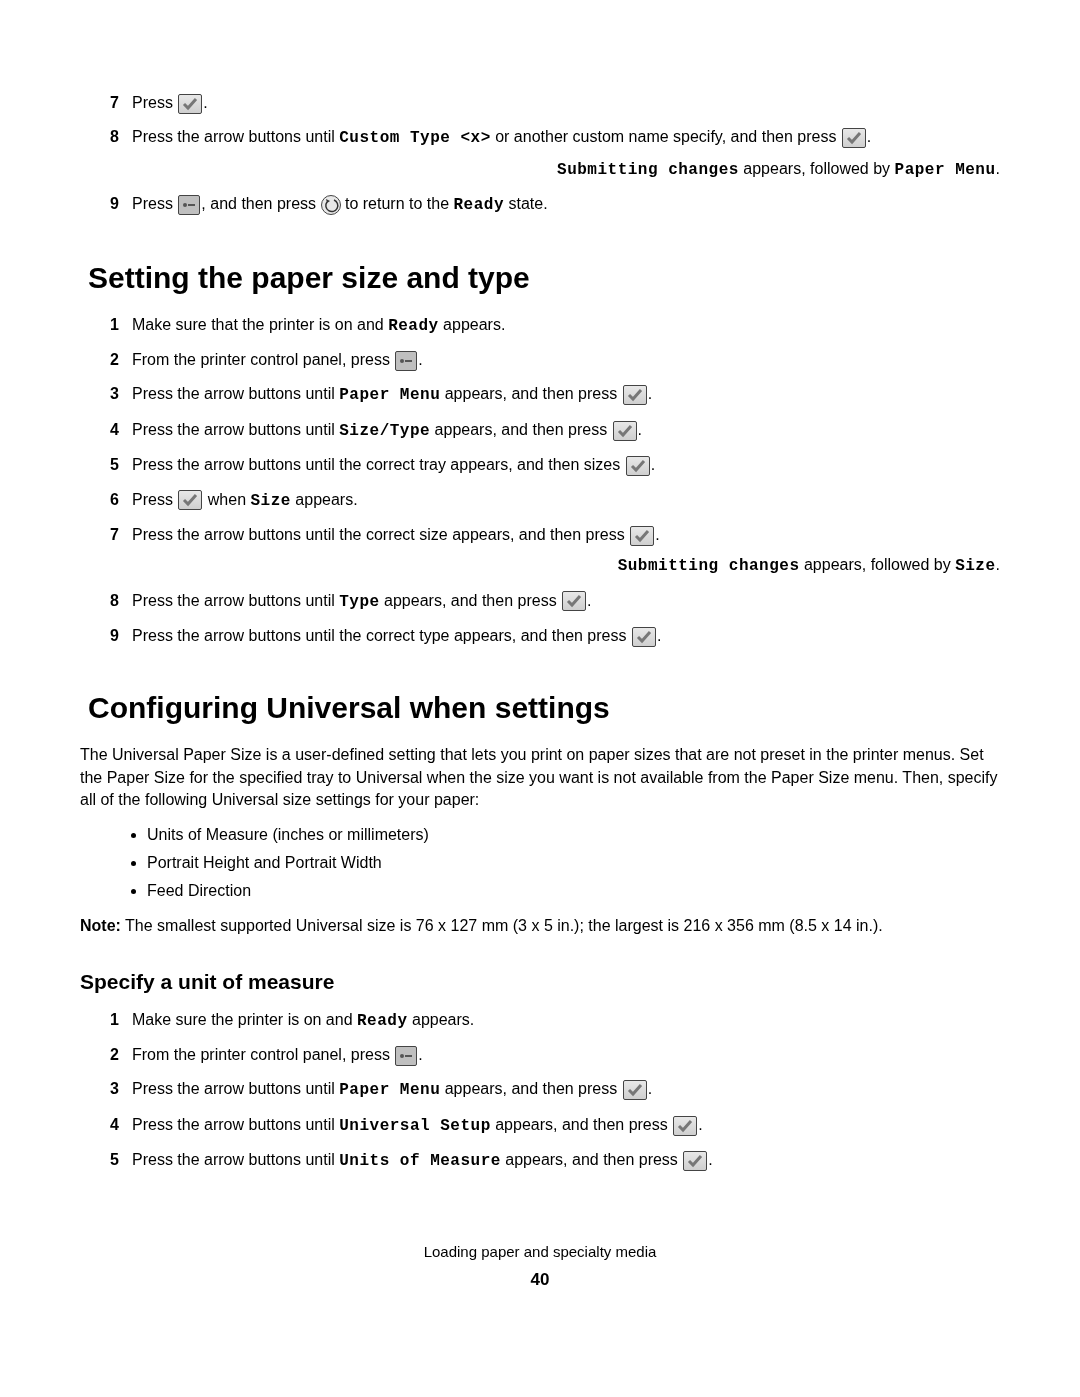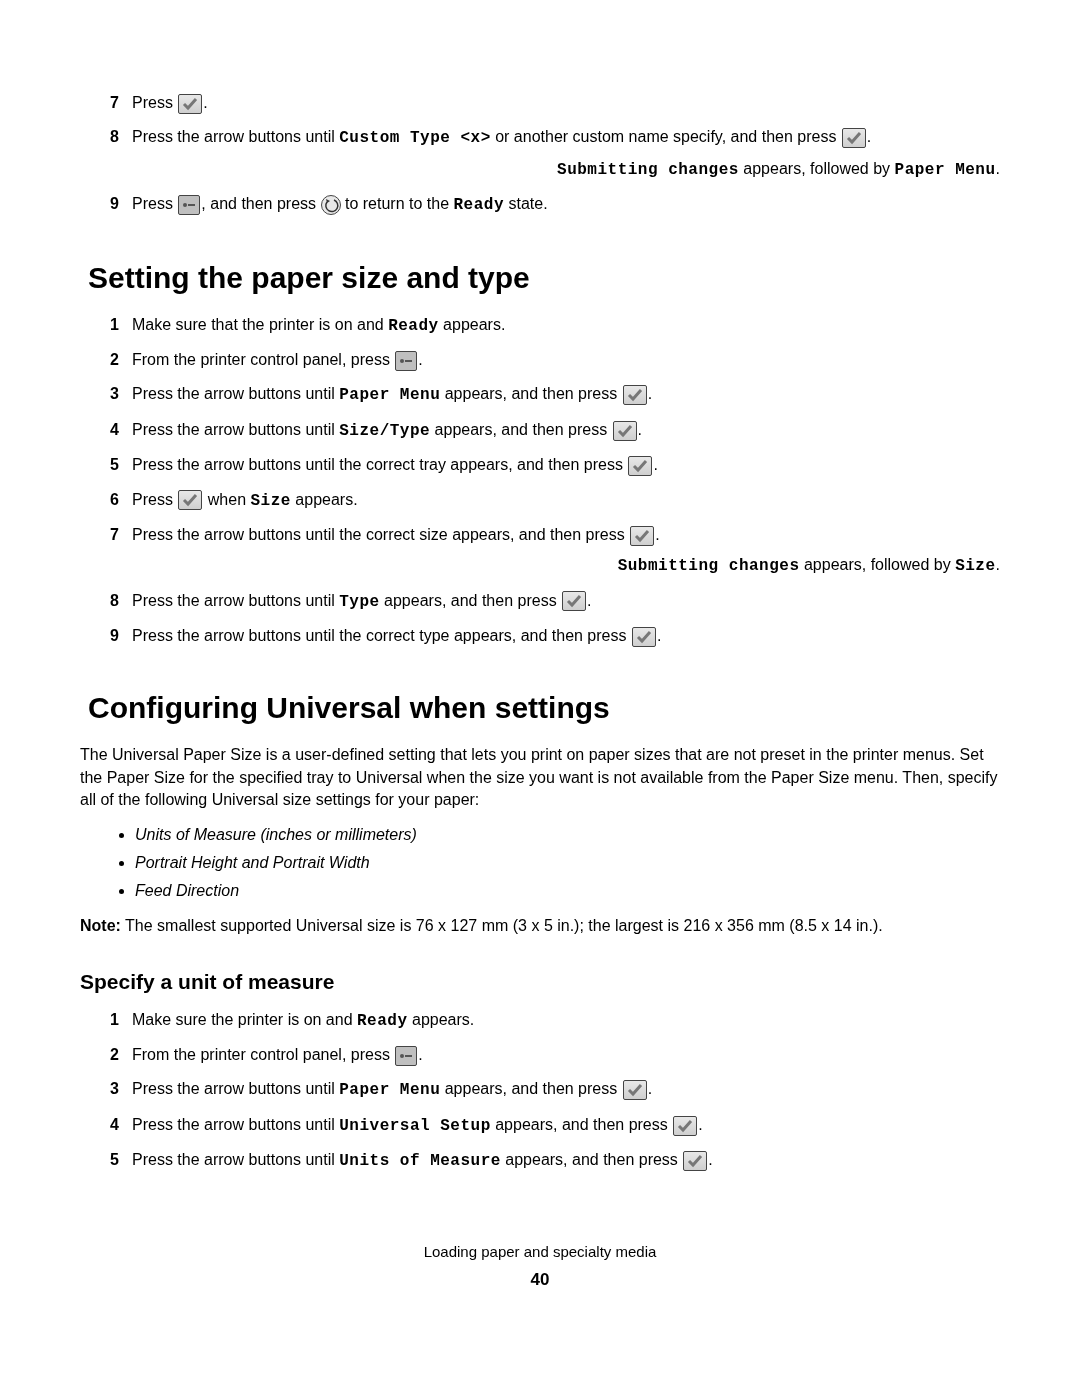--- a/index.html
+++ b/index.html
@@ -37,22 +37,21 @@
     position: absolute;
     left: 0;
     font-weight: 700;
   }
   ul.bullets {
     list-style: disc;
     padding-left: 55px;
     margin: 8px 0;
   }
   ul.bullets li {
-    margin: 6px 0;
-    font-style: italic;
+    margin: 6px 12px;
   }
   p.para {
     margin: 12px 0;
   }
   .mono {
     font-family: Liberation Mono, monospace;
     font-weight: 700;
     letter-spacing: 0.5px;
   }
   .bold {
@@ -162,21 +161,21 @@
         </svg></span><span>.</span>
   </li>
   <li>
     <span class="num">4</span>
     <span>Press the arrow buttons until </span><span class="mono">Size/Type</span><span> appears, and then press </span><span class="btn-icon"><svg viewBox="0 0 22 18">
           <path d="M5 9 L9 13 L17 4" stroke="#777" stroke-width="3" fill="none"></path>
         </svg></span><span>.</span>
   </li>
   <li>
     <span class="num">5</span>
-    <span>Press the arrow buttons until the correct tray appears, and then press </span><span class="btn-icon"><svg viewBox="0 0 22 18">
+    <span>Press the arrow buttons until the correct tray appears, and then sizes </span><span class="btn-icon"><svg viewBox="0 0 22 18">
           <path d="M5 9 L9 13 L17 4" stroke="#777" stroke-width="3" fill="none"></path>
         </svg></span><span>.</span>
   </li>
   <li>
     <span class="num">6</span>
     <span>Press </span><span class="btn-icon"><svg viewBox="0 0 22 18">
           <path d="M5 9 L9 13 L17 4" stroke="#777" stroke-width="3" fill="none"></path>
         </svg></span><span> when </span><span class="mono">Size</span><span> appears.</span>
   </li>
   <li>

